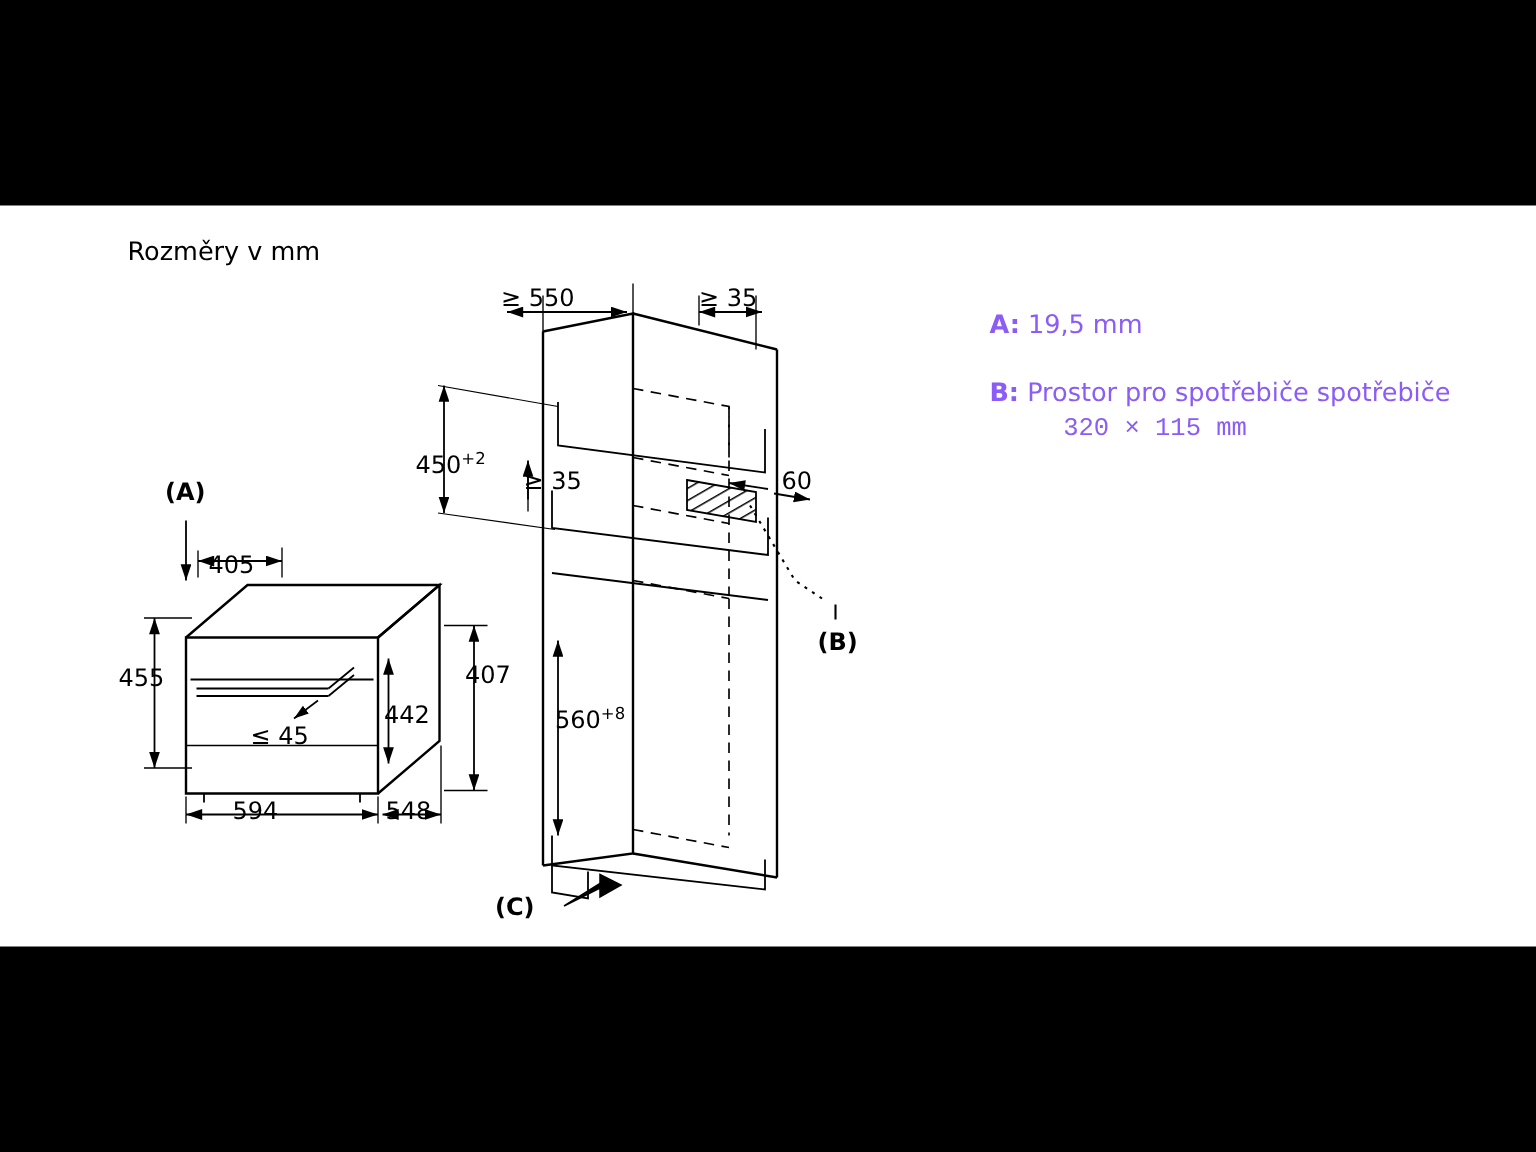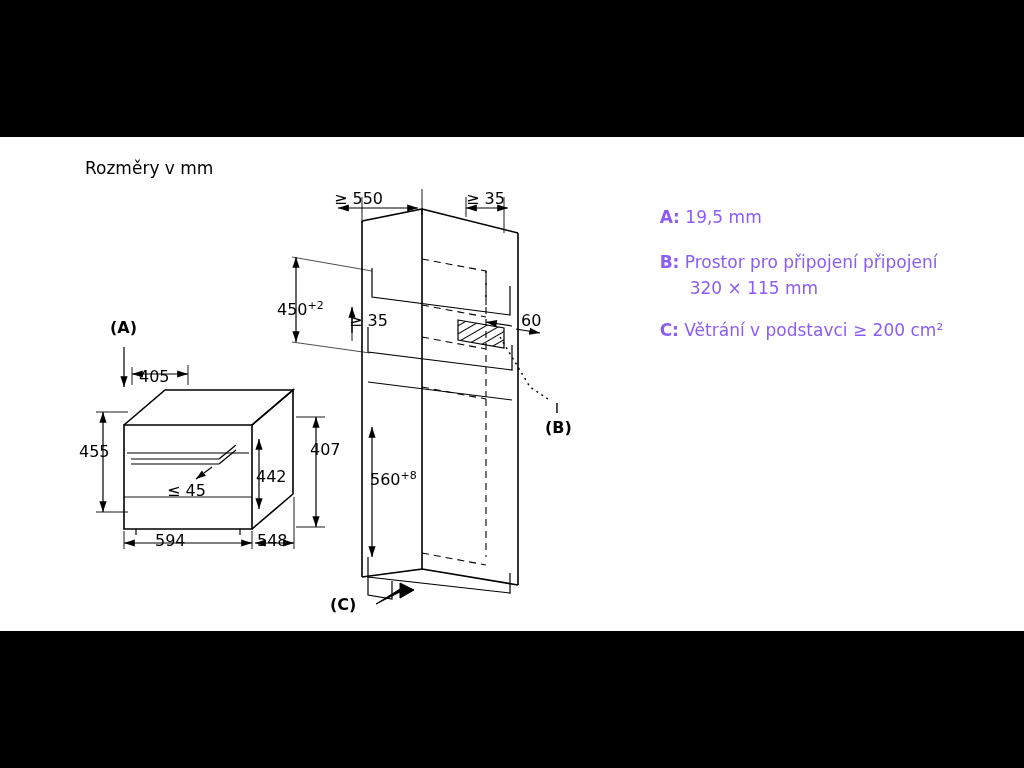--- a/index.html
+++ b/index.html
@@ -46,21 +46,21 @@
     white-space: pre;
   }
   .legend-key {
     font-weight: bold;
   }
   .legend-val {
     font-weight: normal;
   }
   #legend-a { top: 187px; }
   #legend-b { top: 232px; }
-  #legend-b2 { left: 668px; top: 258px; }
+  #legend-b2 { left: 668px; top: 258px; font-family: Liberation Mono, monospace; }
   #legend-c { top: 300px; }
   
   #draw {
     position: absolute;
     left: 0;
     top: 137px;
     width: 1024px;
     height: 494px;
   }
   .dim-label {
@@ -78,29 +78,26 @@
 
   <div id="sheet"></div>
 
   <div class="txt" id="title">Rozměry v mm</div>
 
   <div class="legend-row" id="legend-a">
     <span class="legend-key">A:</span><span> </span><span class="legend-val">19,5 mm</span>
   </div>
 
   <div class="legend-row" id="legend-b">
-    <span class="legend-key">B:</span><span> </span><span class="legend-val">Prostor pro připojení připojení</span>
+    <span class="legend-key">B:</span><span> </span><span class="legend-val">Prostor pro spotřebiče spotřebiče</span>
   </div>
   <div class="legend-row" id="legend-b2">
     <span class="legend-val">320 × 115 mm</span>
   </div>
 
-  <div class="legend-row" id="legend-c">
-    <span class="legend-key">C:</span><span> </span><span class="legend-val">Větrání v podstavci ≥ 200 cm²</span>
-  </div>
 
   <svg id="draw" viewBox="0 0 1024 494">
     <defs>
       <marker id="arrEnd" markerWidth="10" markerHeight="10" refX="9" refY="3" orient="auto" markerUnits="strokeWidth">
         <path d="M0,0 L9,3 L0,6 z" fill="#000"></path>
       </marker>
       <marker id="arrStart" markerWidth="10" markerHeight="10" refX="0" refY="3" orient="auto" markerUnits="strokeWidth">
         <path d="M9,0 L0,3 L9,6 z" fill="#000"></path>
       </marker>
       <pattern id="hatch" width="7" height="7" patternUnits="userSpaceOnUse" patternTransform="rotate(60)">

